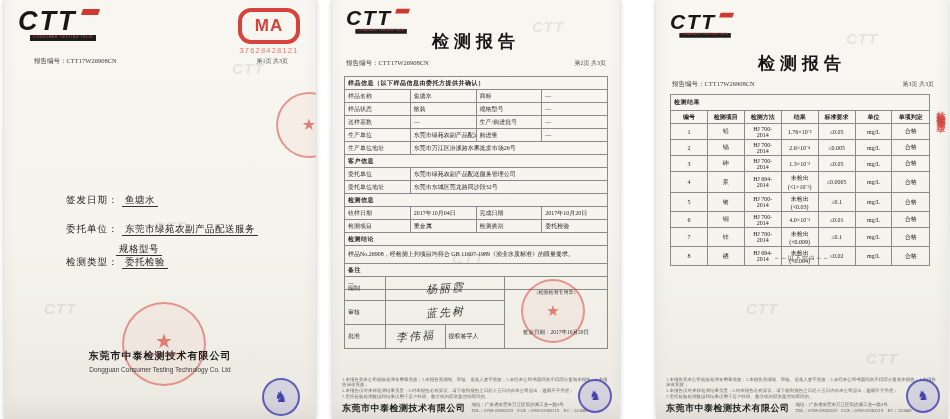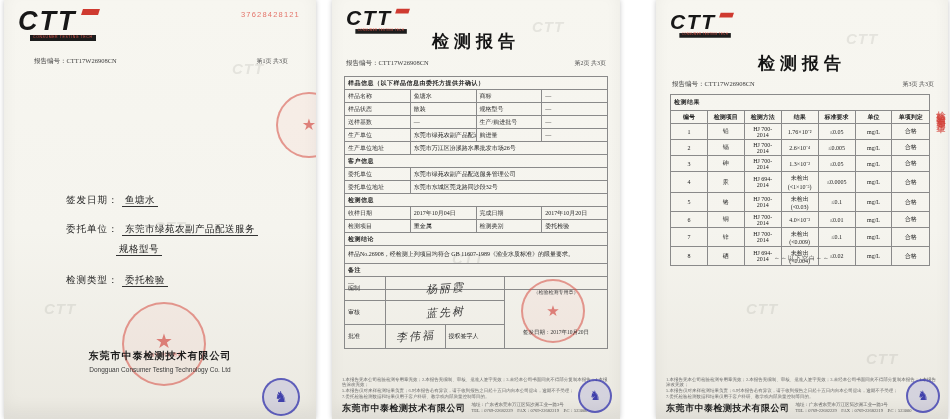--- a/index.html
+++ b/index.html
@@ -98,20 +98,23 @@
   <span class="wm" style="left:40px;top:300px">CTT</span>
   <span class="wm" style="left:228px;top:60px">CTT</span>
 
   <div class="logo">
     <span class="logo-word">CTT</span>
     <span class="logo-red"></span>
     <div class="logo-tag">CONSUMER TESTING TECH</div>
   </div>
 
   <div class="cma">
+    <div class="cma-box">
+        <span>MA</span>
+      </div>
     <div class="cma-num">37628428121</div>
   </div>
 
   <div class="repline" style="left:30px;top:57px">
     <span>报告编号：</span><span>CTT17W26908CN</span>
   </div>
   <div class="pgind" style="right:28px;top:57px">第1页 共3页</div>
 
   <div class="rstamp" style="right:-26px;top:92px;width:62px;height:62px">
     <span class="star" style="font-size:16px">★</span>
@@ -122,21 +125,21 @@
     <span>签发日期：</span>
     <span class="u">鱼塘水</span>
   </div>
   <div class="fld" style="left:62px;top:223px">
     <span>委托单位：</span>
     <span class="u">东莞市绿苑农副产品配送服务</span>
   </div>
   <div class="fld" style="left:112px;top:243px">
     <span class="u">规格型号</span>
   </div>
-  <div class="fld" style="left:62px;top:274px">
+  <div class="fld" style="left:62px;top:256px">
     <span>检测类型：</span>
     <span class="u">委托检验</span>
   </div>
 
   <div class="rstamp" style="left:118px;top:302px;width:80px;height:80px">
     <span class="star" style="font-size:20px">★</span>
     <span class="rtxt">检验检测专用章</span>
   </div>
 
   <div class="compcn">东莞市中泰检测技术有限公司</div>

